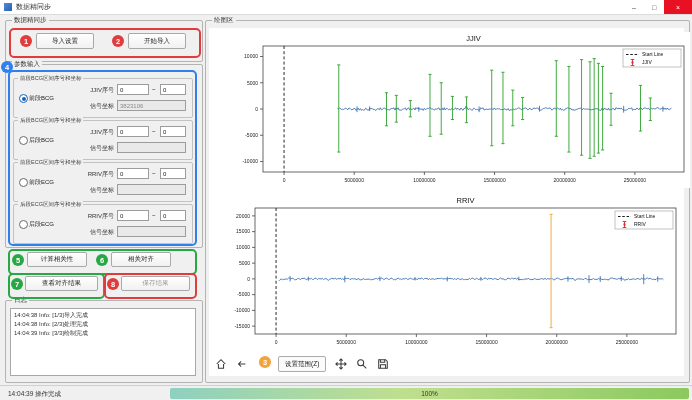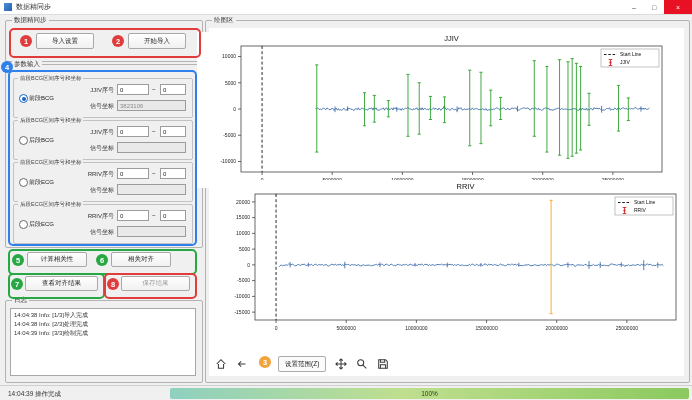--- a/index.html
+++ b/index.html
@@ -156,21 +156,21 @@
 <div class="logbox" style="left:10px;top:308px;width:186px;height:68px">
   <div>14:04:38 Info: [1/3]导入完成</div>
   <div>14:04:38 Info: [2/3]处理完成</div>
   <div>14:04:39 Info: [3/3]绘制完成</div>
 </div>
 
 <div class="group" style="left:205px;top:20px;width:483px;height:361px">
   <span class="group-title">绘图区</span>
 </div>
 <div class="figure-bg" style="left:209px;top:28px;width:475px;height:348px"></div>
-<div class="chart" style="left:197px;top:32px;width:471px;height:156px"><svg xmlns="http://www.w3.org/2000/svg" width="471" height="156" font-family="Liberation Sans, sans-serif">
+<div class="chart" style="left:219px;top:32px;width:471px;height:156px"><svg xmlns="http://www.w3.org/2000/svg" width="471" height="156" font-family="Liberation Sans, sans-serif">
       <rect x="0" y="0" width="471" height="156" fill="#ffffff"></rect>
       <rect x="44" y="14" width="421" height="126" fill="#ffffff" stroke="#444" stroke-width="0.8"></rect>
       <line x1="65.05" y1="140" x2="65.05" y2="143" stroke="#444" stroke-width="0.8"></line>
       <text x="65.05" y="150" font-size="5" text-anchor="middle" fill="#222">0</text>
       <line x1="135.21666666666667" y1="140" x2="135.21666666666667" y2="143" stroke="#444" stroke-width="0.8"></line>
       <text x="135.21666666666667" y="150" font-size="5" text-anchor="middle" fill="#222">5000000</text>
       <line x1="205.38333333333335" y1="140" x2="205.38333333333335" y2="143" stroke="#444" stroke-width="0.8"></line>
       <text x="205.38333333333335" y="150" font-size="5" text-anchor="middle" fill="#222">10000000</text>
       <line x1="275.55" y1="140" x2="275.55" y2="143" stroke="#444" stroke-width="0.8"></line>
       <text x="275.55" y="150" font-size="5" text-anchor="middle" fill="#222">15000000</text>
@@ -266,21 +266,21 @@
       <line x1="429.71999999999997" y1="65.975" x2="432.92" y2="65.975" stroke="#2ca02c" stroke-width="0.9"></line>
       <rect x="404" y="17" width="58" height="18" fill="#ffffff" stroke="#999" stroke-width="0.6"></rect>
       <line x1="407" y1="22.5" x2="420" y2="22.5" stroke="#000000" stroke-width="0.9" stroke-dasharray="2.5 1.8"></line>
       <text x="423" y="24.3" font-size="5" fill="#111">Start Line</text>
       <line x1="413.5" y1="27.5" x2="413.5" y2="33.5" stroke="#d62728" stroke-width="0.9"></line>
       <line x1="411.7" y1="27.5" x2="415.3" y2="27.5" stroke="#d62728" stroke-width="0.9"></line>
       <line x1="411.7" y1="33.5" x2="415.3" y2="33.5" stroke="#d62728" stroke-width="0.9"></line>
       <rect x="412.5" y="29.5" width="2" height="2" fill="#d62728"></rect>
       <text x="423" y="32.3" font-size="5" fill="#111">JJIV</text>
     </svg></div>
-<div class="chart" style="left:211px;top:180px;width:471px;height:156px"><svg xmlns="http://www.w3.org/2000/svg" width="471" height="156" font-family="Liberation Sans, sans-serif">
+<div class="chart" style="left:211px;top:194px;width:471px;height:156px"><svg xmlns="http://www.w3.org/2000/svg" width="471" height="156" font-family="Liberation Sans, sans-serif">
       <rect x="0" y="0" width="471" height="156" fill="#ffffff"></rect>
       <rect x="44" y="14" width="421" height="126" fill="#ffffff" stroke="#444" stroke-width="0.8"></rect>
       <line x1="65.05" y1="140" x2="65.05" y2="143" stroke="#444" stroke-width="0.8"></line>
       <text x="65.05" y="150" font-size="5" text-anchor="middle" fill="#222">0</text>
       <line x1="135.21666666666667" y1="140" x2="135.21666666666667" y2="143" stroke="#444" stroke-width="0.8"></line>
       <text x="135.21666666666667" y="150" font-size="5" text-anchor="middle" fill="#222">5000000</text>
       <line x1="205.38333333333335" y1="140" x2="205.38333333333335" y2="143" stroke="#444" stroke-width="0.8"></line>
       <text x="205.38333333333335" y="150" font-size="5" text-anchor="middle" fill="#222">10000000</text>
       <line x1="275.55" y1="140" x2="275.55" y2="143" stroke="#444" stroke-width="0.8"></line>
       <text x="275.55" y="150" font-size="5" text-anchor="middle" fill="#222">15000000</text>

